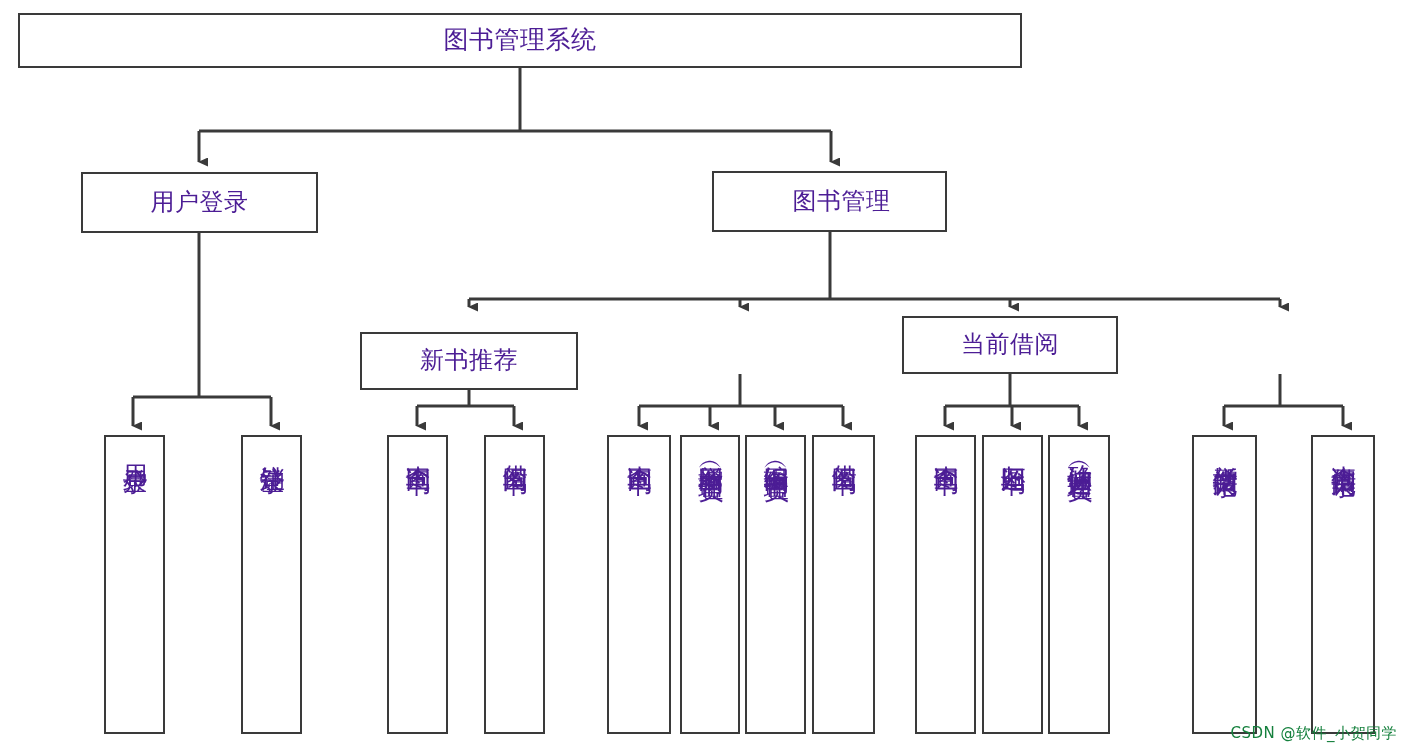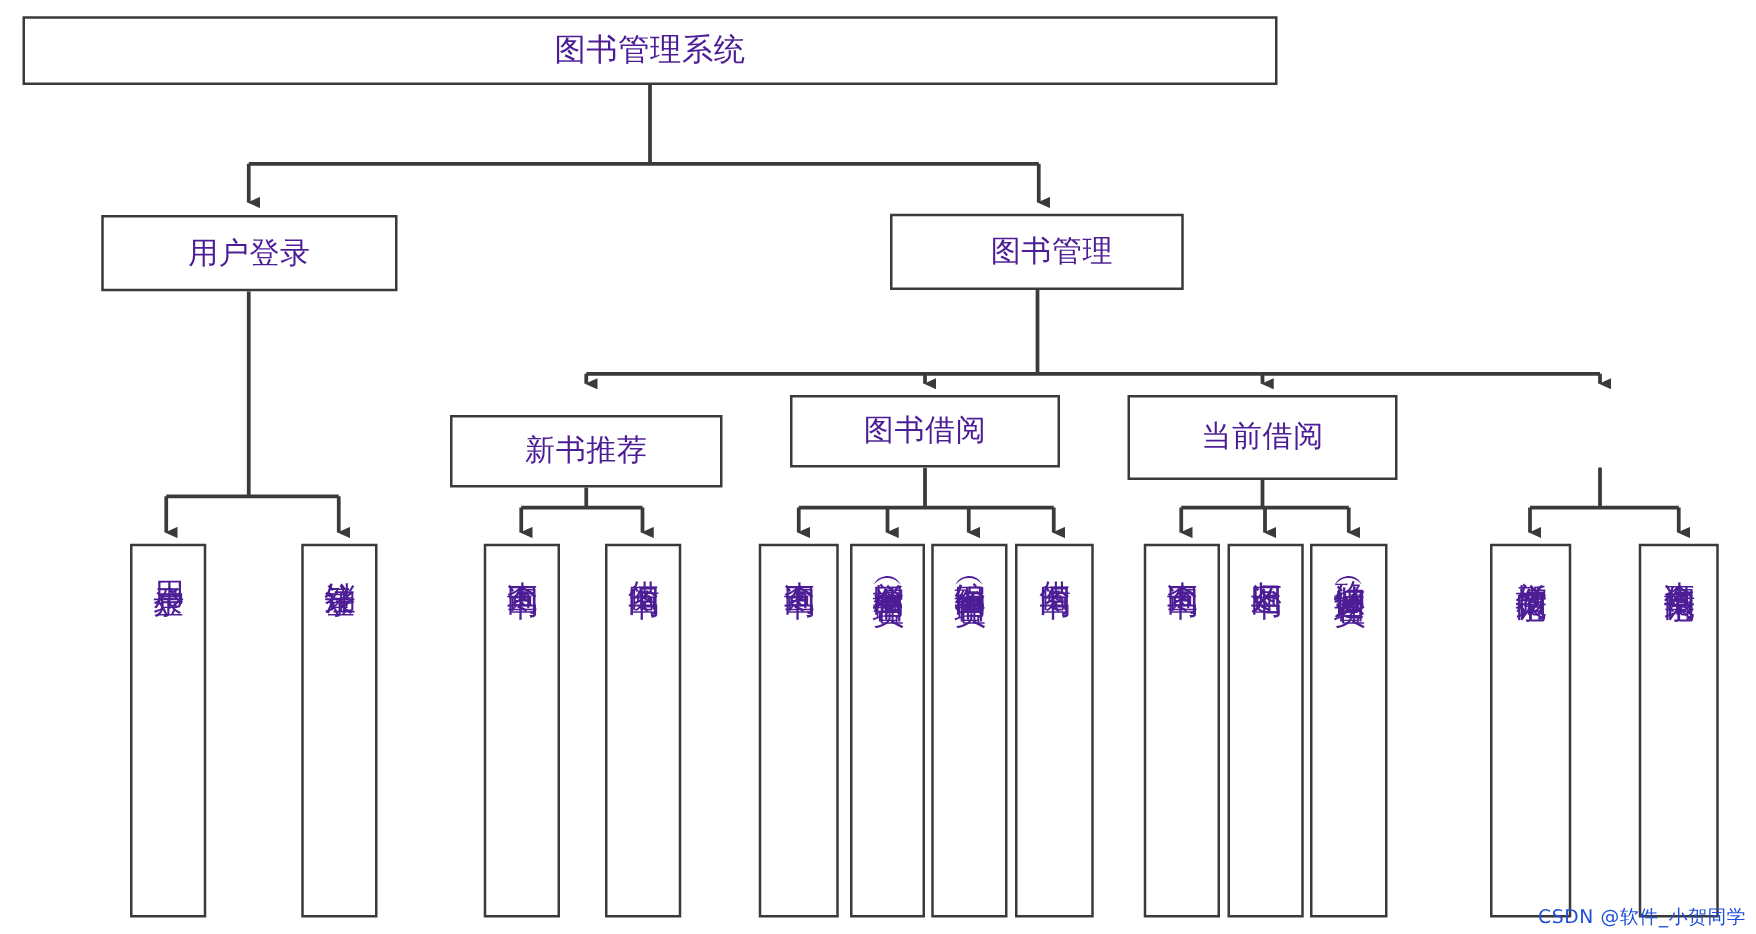--- a/index.html
+++ b/index.html
@@ -54,21 +54,21 @@
     line-height: 1.05;
     letter-spacing: 2px;
     max-height: 280px;
   }
   .node.root .node-label { font-size: 25px; }
   #watermark {
     position: absolute;
     right: 8px;
     bottom: 4px;
     font-size: 15px;
-    color: #1d4ed8;
+    color: #15803d;
     white-space: nowrap;
     z-index: 3;
     letter-spacing: 0.5px;
   }
 </style>
 </head>
 <body>
 
 <div id="diagram-root">
 
@@ -129,24 +129,21 @@
   <div class="node" style="left:81px; top:172px; width:237px; height:61px;">
     <span class="node-label">用户登录</span>
   </div>
   <div class="node" style="left:712px; top:171px; width:235px; height:61px;padding-left:24px;">
     <span class="node-label">图书管理</span>
   </div>
 
   <div class="node" style="left:360px; top:332px; width:218px; height:58px;">
     <span class="node-label">新书推荐</span>
   </div>
-  <div class="node" style="left:632px; top:316px; width:216px; height:58px;">
-    <span class="node-label">图书借阅</span>
-  </div>
-  <div class="node" style="left:902px; top:316px; width:216px; height:68px;">
+  <div class="node" style="left:902px; top:316px; width:216px; height:58px;">
     <span class="node-label">当前借阅</span>
   </div>
 
   <div class="node leaf" style="left:104px; top:435px; width:61px; height:299px;">
     <span class="node-label">用户登录</span>
   </div>
   <div class="node leaf" style="left:241px; top:435px; width:61px; height:299px;">
     <span class="node-label">注销登录</span>
   </div>
 

